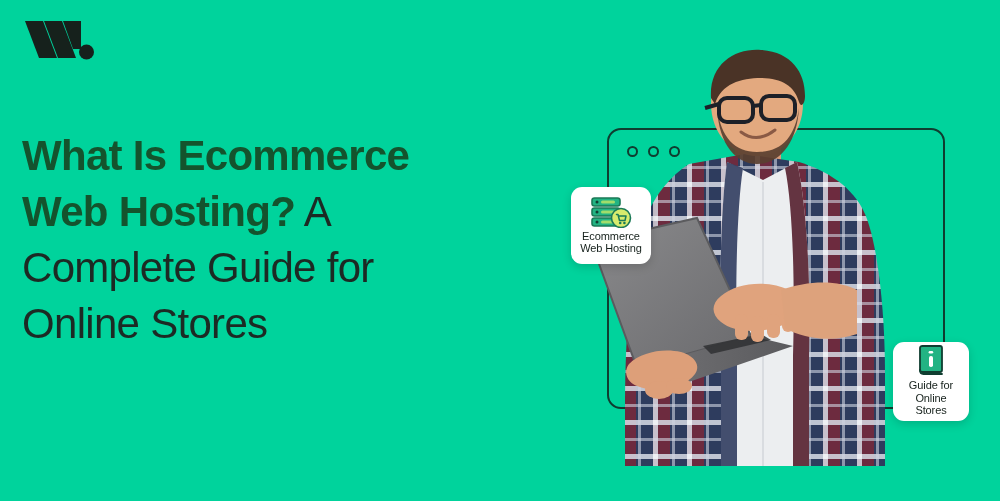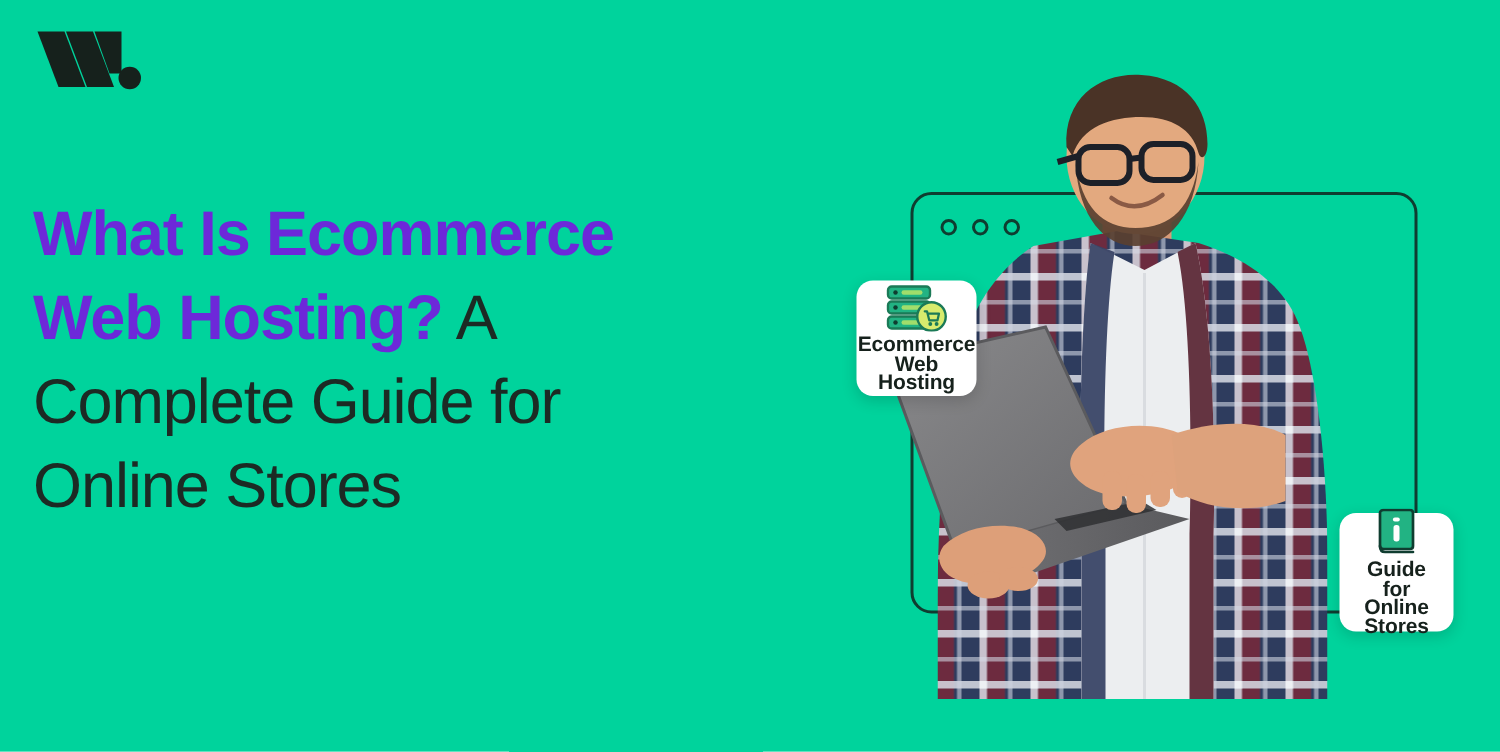--- a/index.html
+++ b/index.html
@@ -36,21 +36,21 @@
     left: 22px;
     top: 128px;
     width: 470px;
     color: #16211c;
     font-size: 42px;
     line-height: 56px;
     letter-spacing: -0.7px;
   }
   .headline .hl-strong {
     font-weight: 700;
-    color: #6d28d9;
+    color: #14532d;
   }
   .headline .hl-light {
     font-weight: 300;
     color: #1c2a24;
   }
 
   
   .browser-frame {
     position: absolute;
     left: 607px;
@@ -93,22 +93,22 @@
     box-shadow: 0 3px 10px rgba(0,0,0,0.16);
     display: flex;
     flex-direction: column;
     align-items: center;
     justify-content: center;
     padding: 9px 8px 10px;
     text-align: center;
   }
   .badge-label {
     color: #16211c;
-    font-size: 14px;
-    font-weight: 700;
+    font-size: 11px;
+    font-weight: 400;
     line-height: 12.5px;
     letter-spacing: -0.1px;
     white-space: pre-line;
     margin-top: 2px;
   }
   .badge-icon { width: 42px; height: 32px; }
   .badge-icon svg { display: block; }
 
   #badge-hosting {
     left: 571px;

